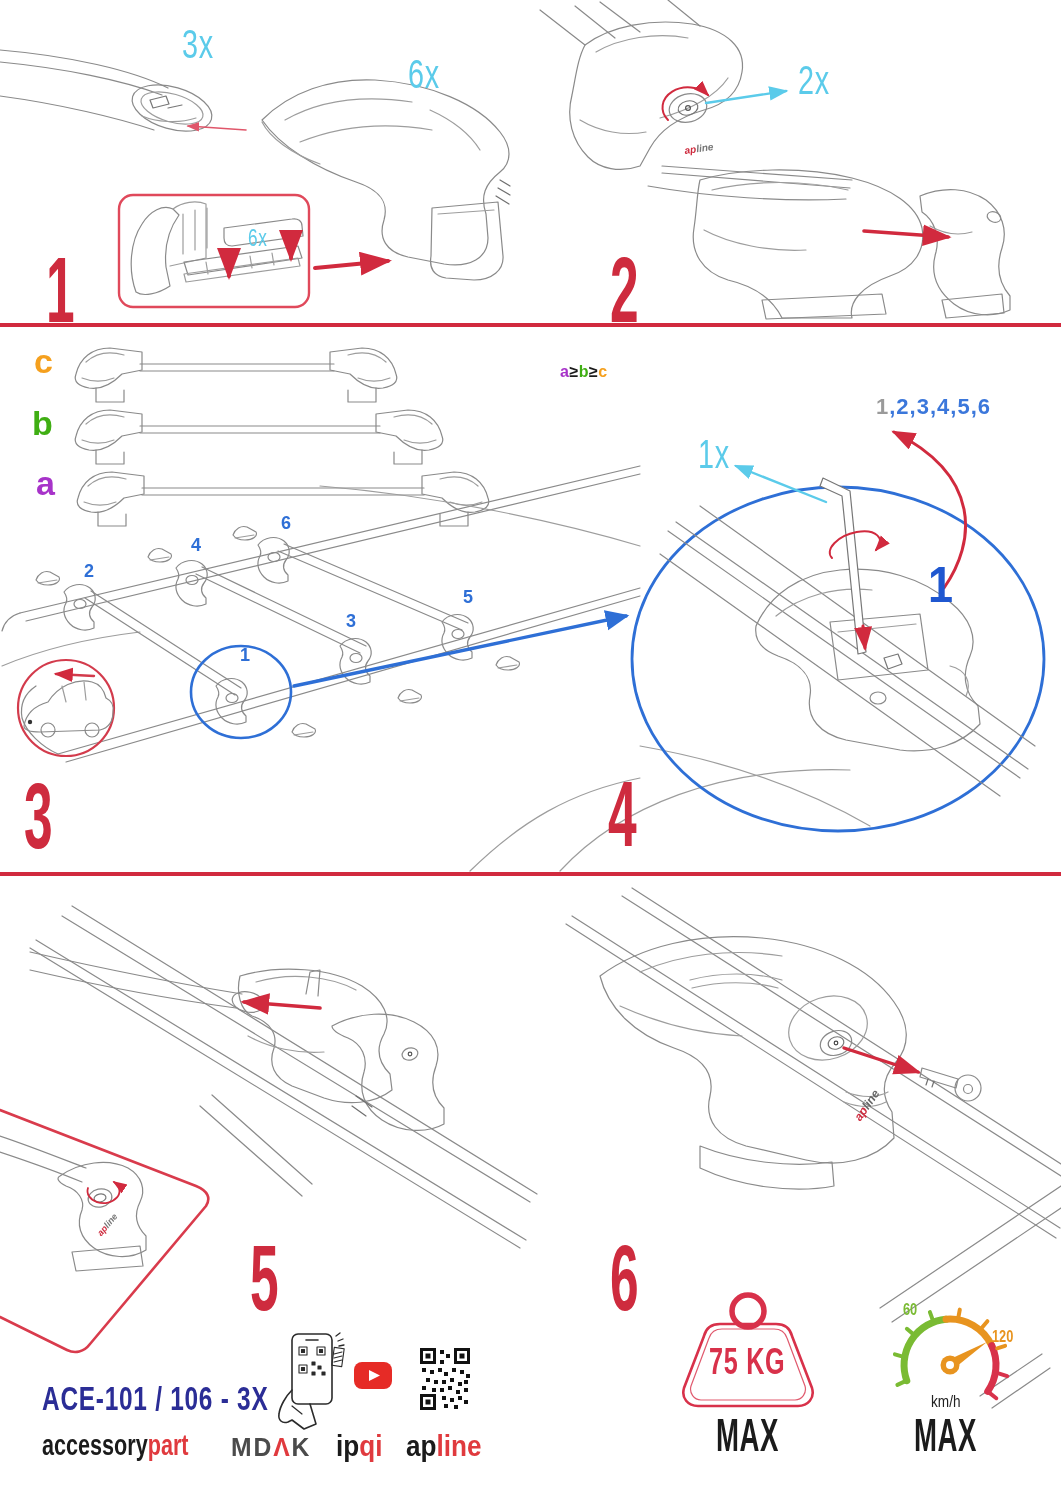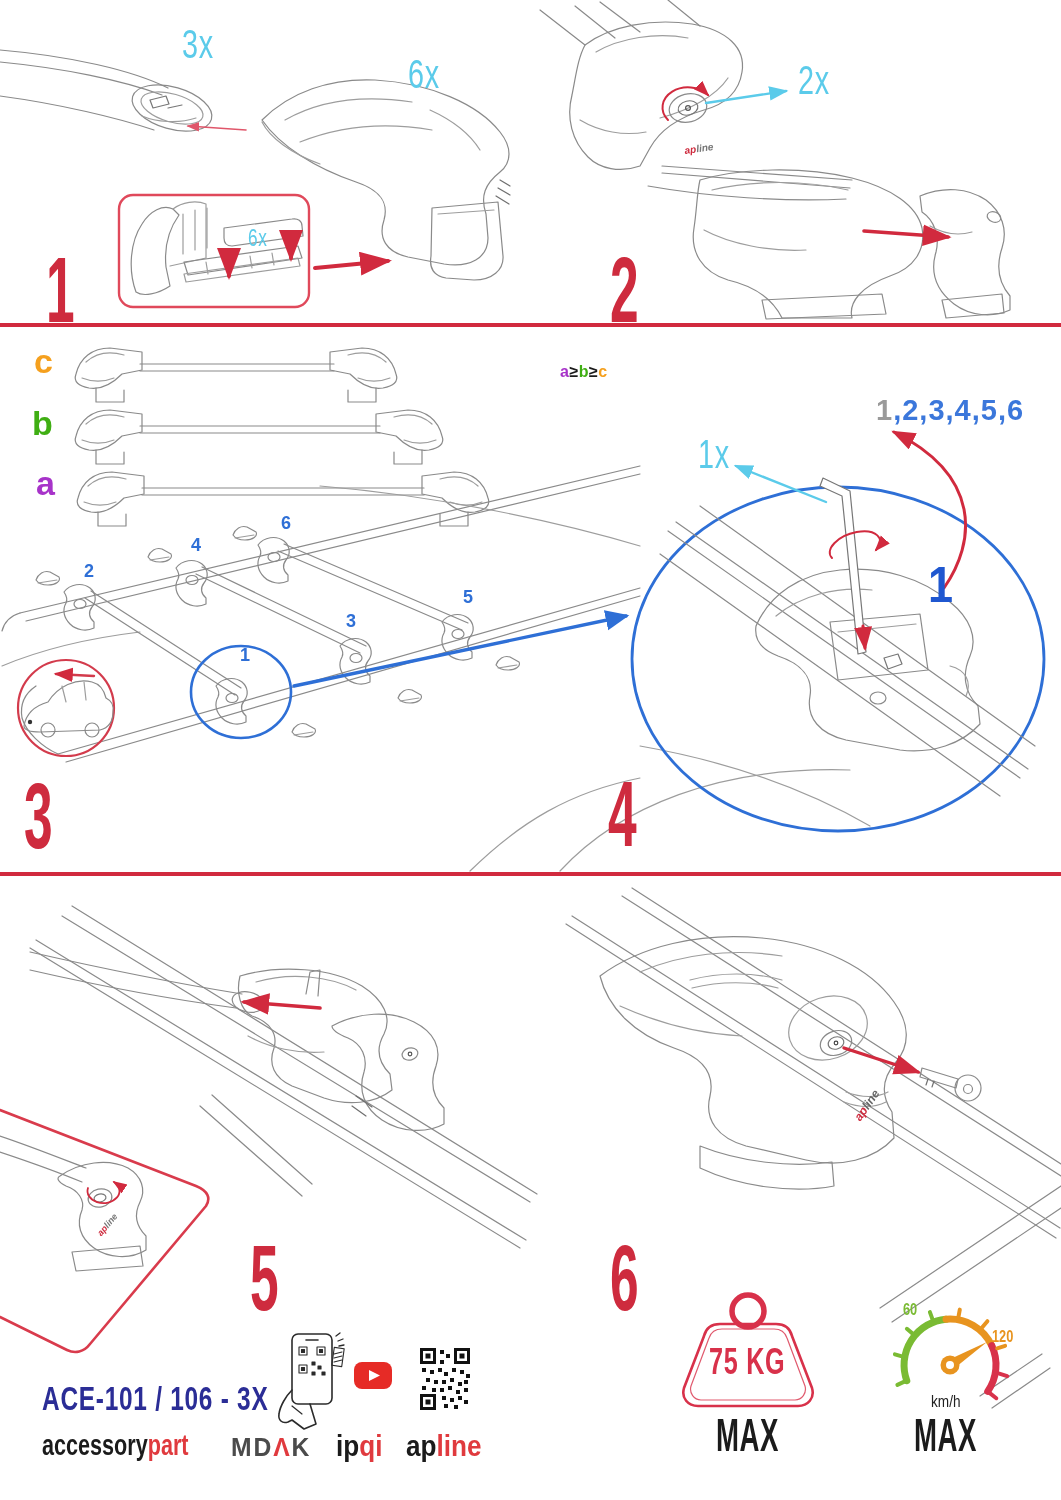--- a/index.html
+++ b/index.html
@@ -5,21 +5,21 @@
   html,body{margin:0;padding:0;background:#fff;}
   #canvas{position:relative;width:1061px;height:1500px;background:#ffffff;overflow:hidden;
           font-family:"Liberation Sans",sans-serif;}
   svg{position:absolute;left:0;}
   .lbl{position:absolute;white-space:nowrap;transform-origin:left top;line-height:1;}
   .qty{font-weight:400;color:#5BCBEA;transform:scaleX(.72);letter-spacing:1px;}
   .stepnum{font-weight:700;font-size:92px;color:#CE2B3E;transform:scaleX(.56);letter-spacing:-2px;}
   .roofnum{font-weight:700;font-size:18px;color:#2E6FD6;}
   .barlabel{font-weight:700;font-size:34px;}
   .rule{font-weight:700;font-size:16px;color:#1b1b1b;letter-spacing:0.5px;}
-  .seq{font-weight:700;font-size:29px;letter-spacing:1px;color:#3B77DB;}
+  .seq{font-weight:700;font-size:22px;letter-spacing:1px;color:#3B77DB;}
   .seqfirst{color:#9A9A9A;}
   .callout{font-weight:700;font-size:50px;color:#1F57D0;transform:scaleX(.9);}
   .minibrand{font-weight:700;font-style:italic;}
   .divider{position:absolute;left:0;width:1061px;height:4px;background:#D12A3E;}
   .navy{font-weight:700;font-size:33px;color:#2B2D96;transform:scaleX(.74);letter-spacing:1px;}
   .brandline{font-weight:700;font-size:30px;color:#1b1b1b;transform:scaleX(.72);}
   .brandred{color:#E03A3E;}
   .mdak{font-weight:700;font-size:26px;color:#4B4B4B;letter-spacing:2px;transform:scaleX(.95);}
   .ipqi{font-weight:700;font-size:29px;color:#1b1b1b;transform:scaleX(.9);}
   .apline{font-weight:700;font-size:29px;color:#1b1b1b;transform:scaleX(.9);}

